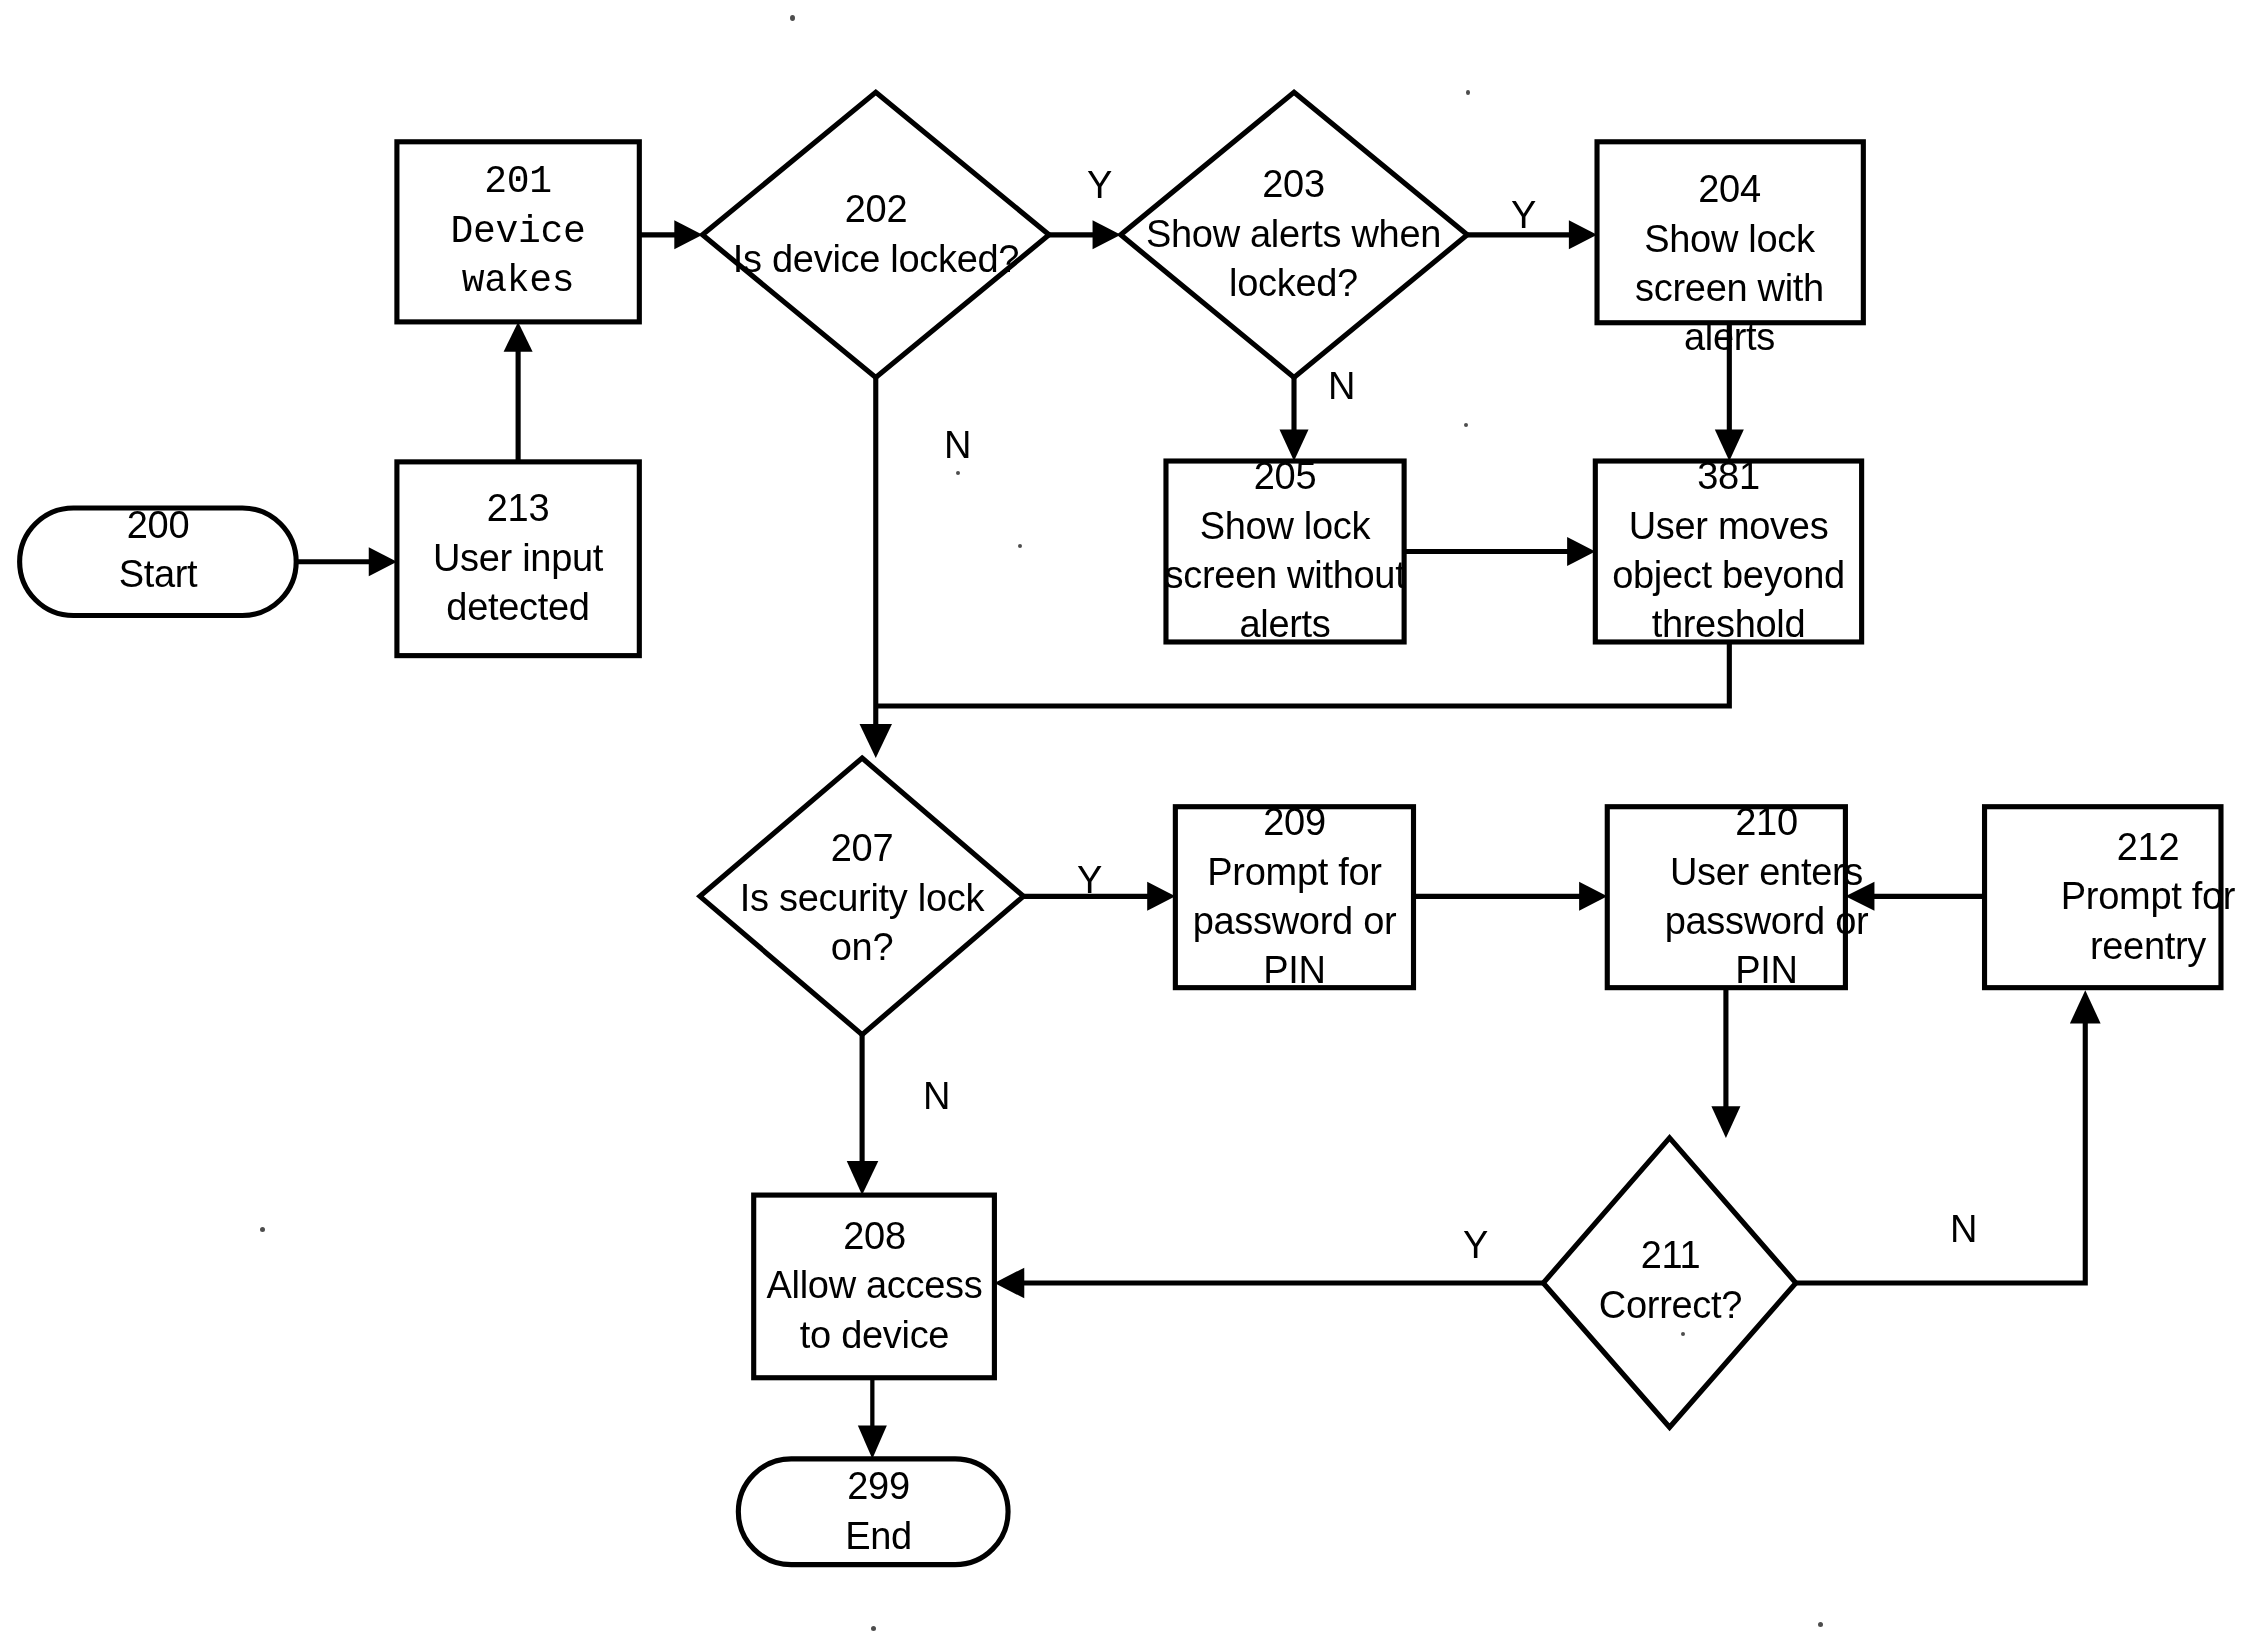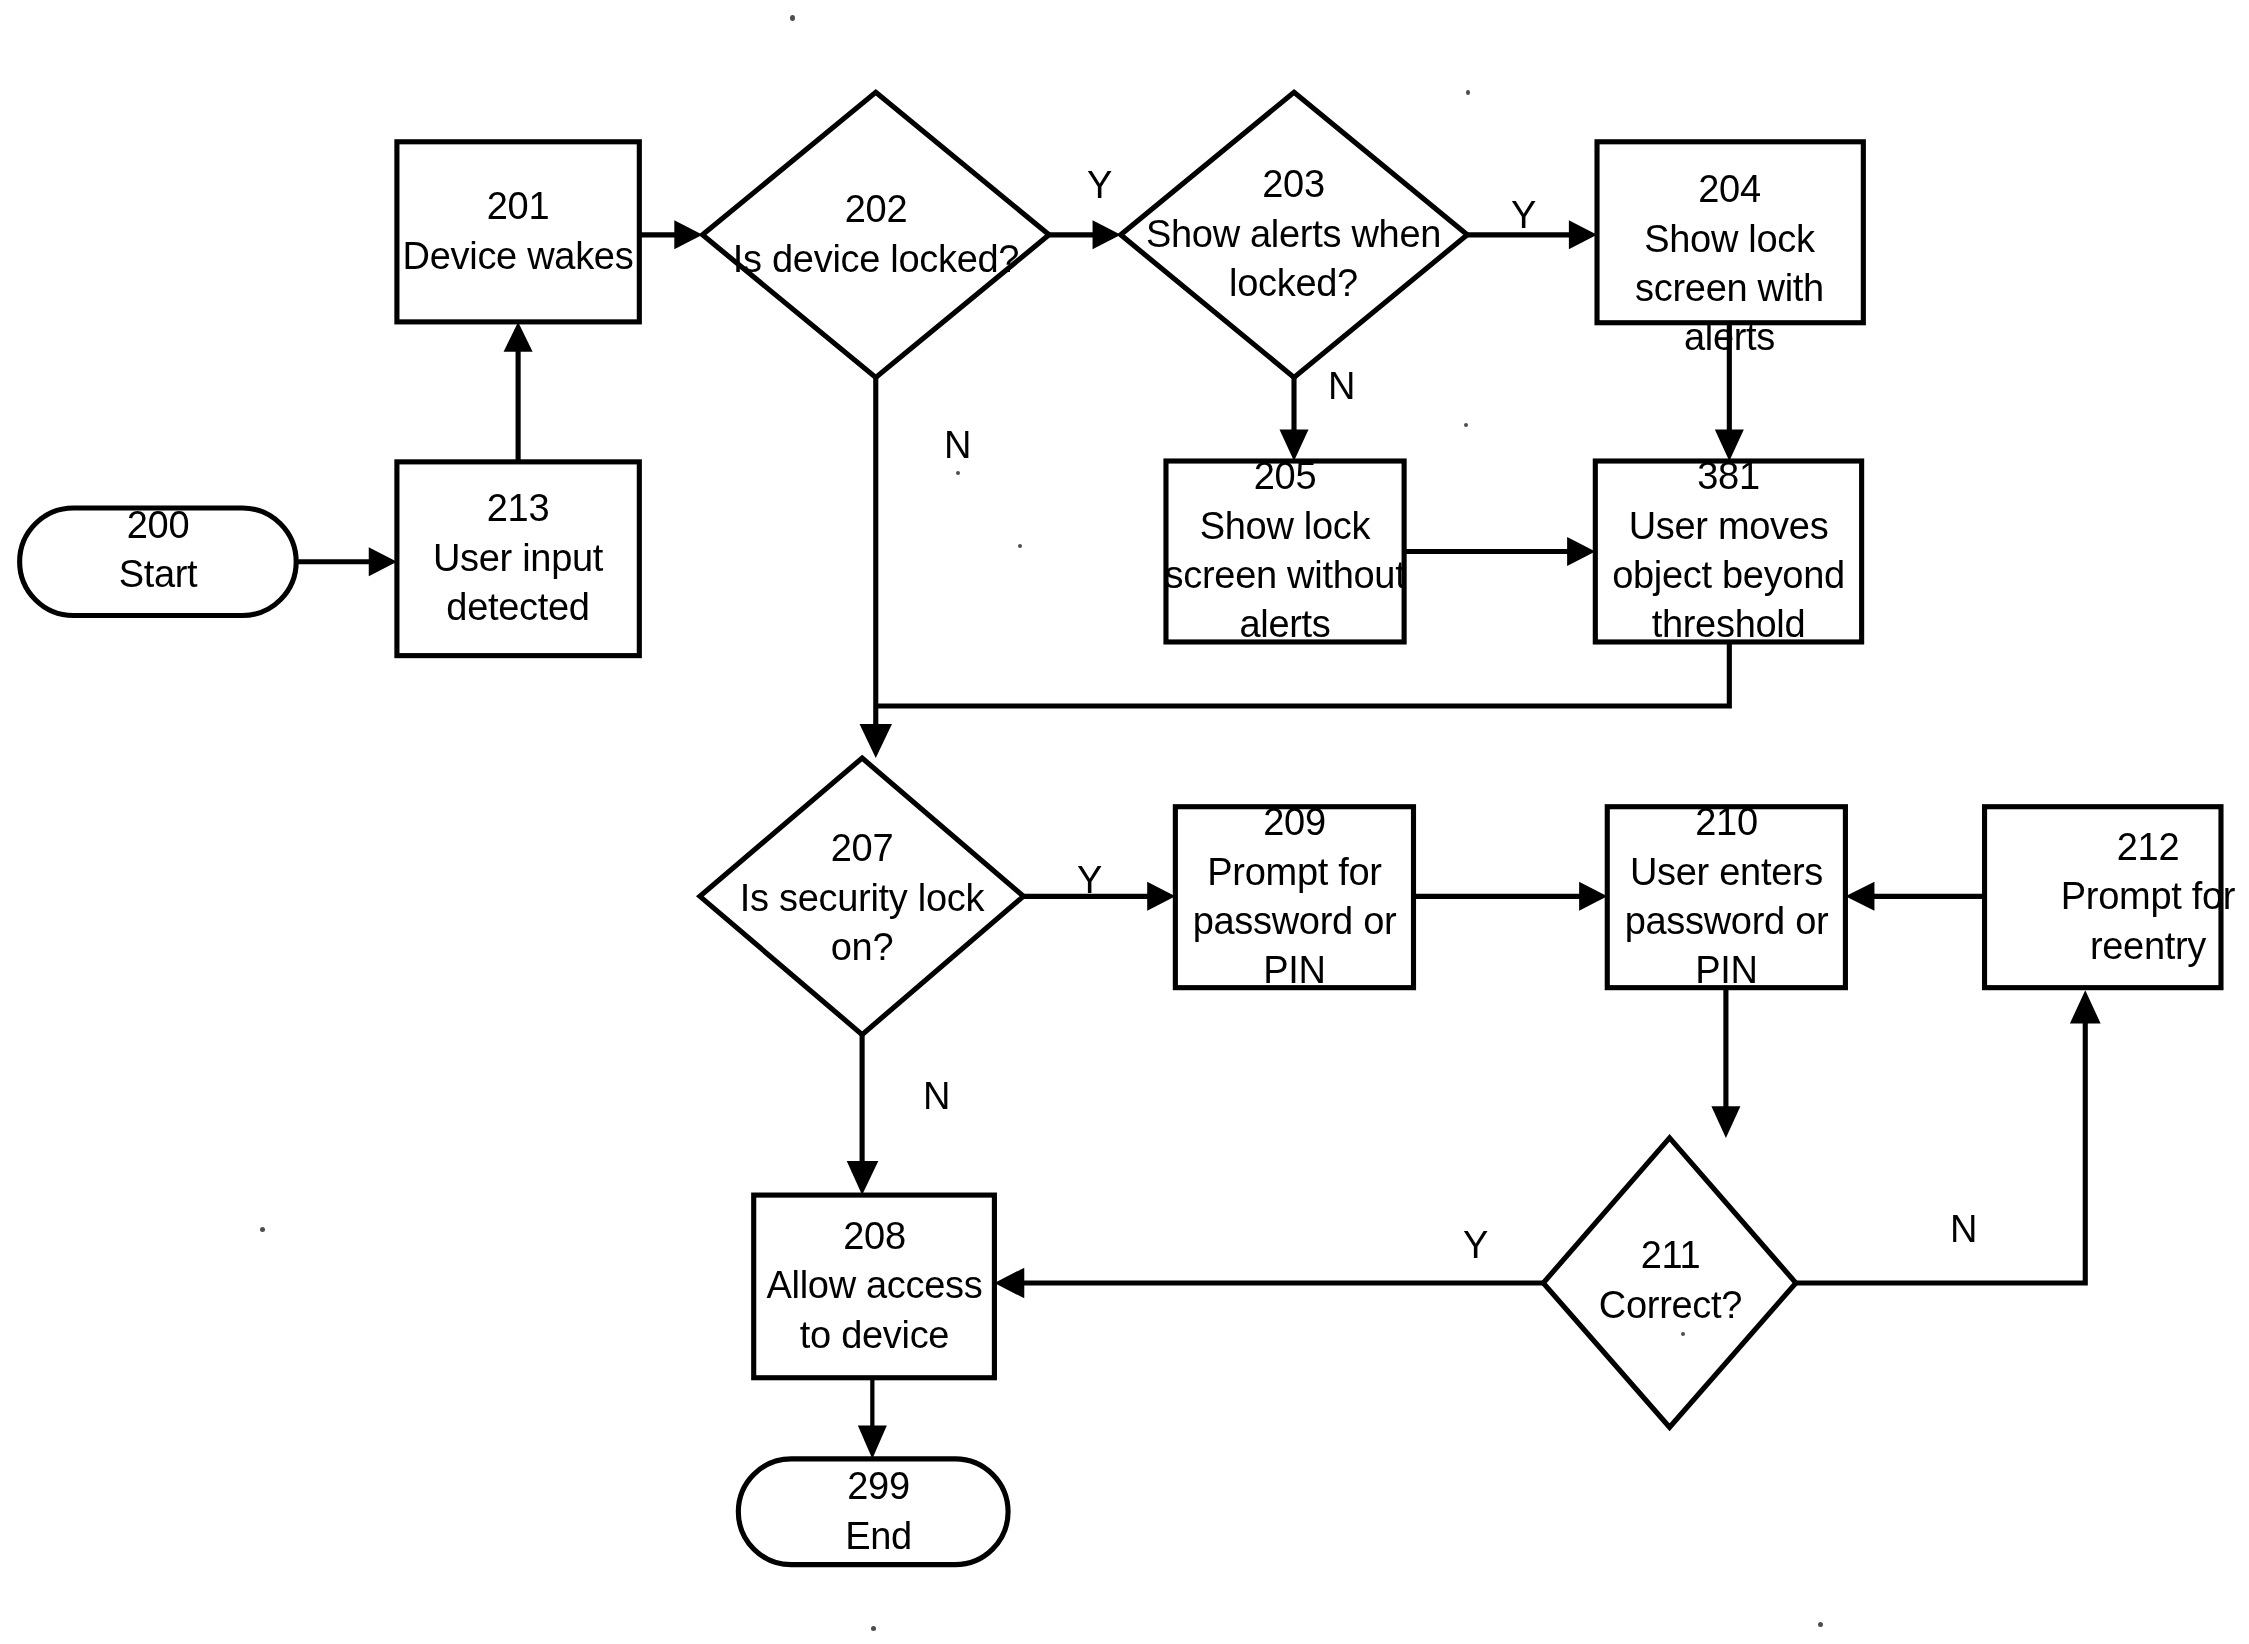--- a/index.html
+++ b/index.html
@@ -172,21 +172,21 @@
       <polygon class="arrowhead" points="1022,1709 1005,1670 1039,1670"></polygon>
 
     </g>
   </svg>
 
   <div class="node-text" style="left:17px;  top:505px;  width:282px; height:90px;">200
 Start</div>
   <div class="node-text" style="left:394px; top:459px;  width:248px; height:199px;">213
 User input
 detected</div>
-  <div class="node-text" style="left:394px; top:139px;  width:248px; height:185px;">201
+  <div class="node-text" style="left:394px; top:139px;  width:248px; height:185px;font-family:Liberation Mono, monospace;">201
 Device wakes</div>
   <div class="node-text" style="left:683px; top:143px;  width:386px; height:183px;">202
 Is device locked?</div>
   <div class="node-text" style="left:1099px;top:128px;  width:389px; height:213px;">203
 Show alerts when
 locked?</div>
   <div class="node-text" style="left:1594px;top:139px;  width:271px; height:186px;margin-top:32px;">204
 Show lock
 screen with
 alerts</div>
@@ -198,21 +198,21 @@
 User moves
 object beyond
 threshold</div>
   <div class="node-text" style="left:674px; top:794px;  width:376px; height:209px;">207
 Is security lock
 on?</div>
   <div class="node-text" style="left:1173px;top:804px;  width:243px; height:186px;">209
 Prompt for
 password or
 PIN</div>
-  <div class="node-text" style="left:1605px;top:804px;  width:243px; height:186px;">210
+  <div class="node-text" style="left:1605px;top:804px;  width:243px; height:186px;padding-left:40px;">210
 User enters
 password or
 PIN</div>
   <div class="node-text" style="left:1982px;top:804px;  width:242px; height:186px;padding-left:45px;">212
 Prompt for
 reentry</div>
   <div class="node-text" style="left:1562px;top:1195px; width:217px; height:171px;">211
 Correct?</div>
   <div class="node-text" style="left:743px; top:1192px; width:263px; height:188px;">208
 Allow access

